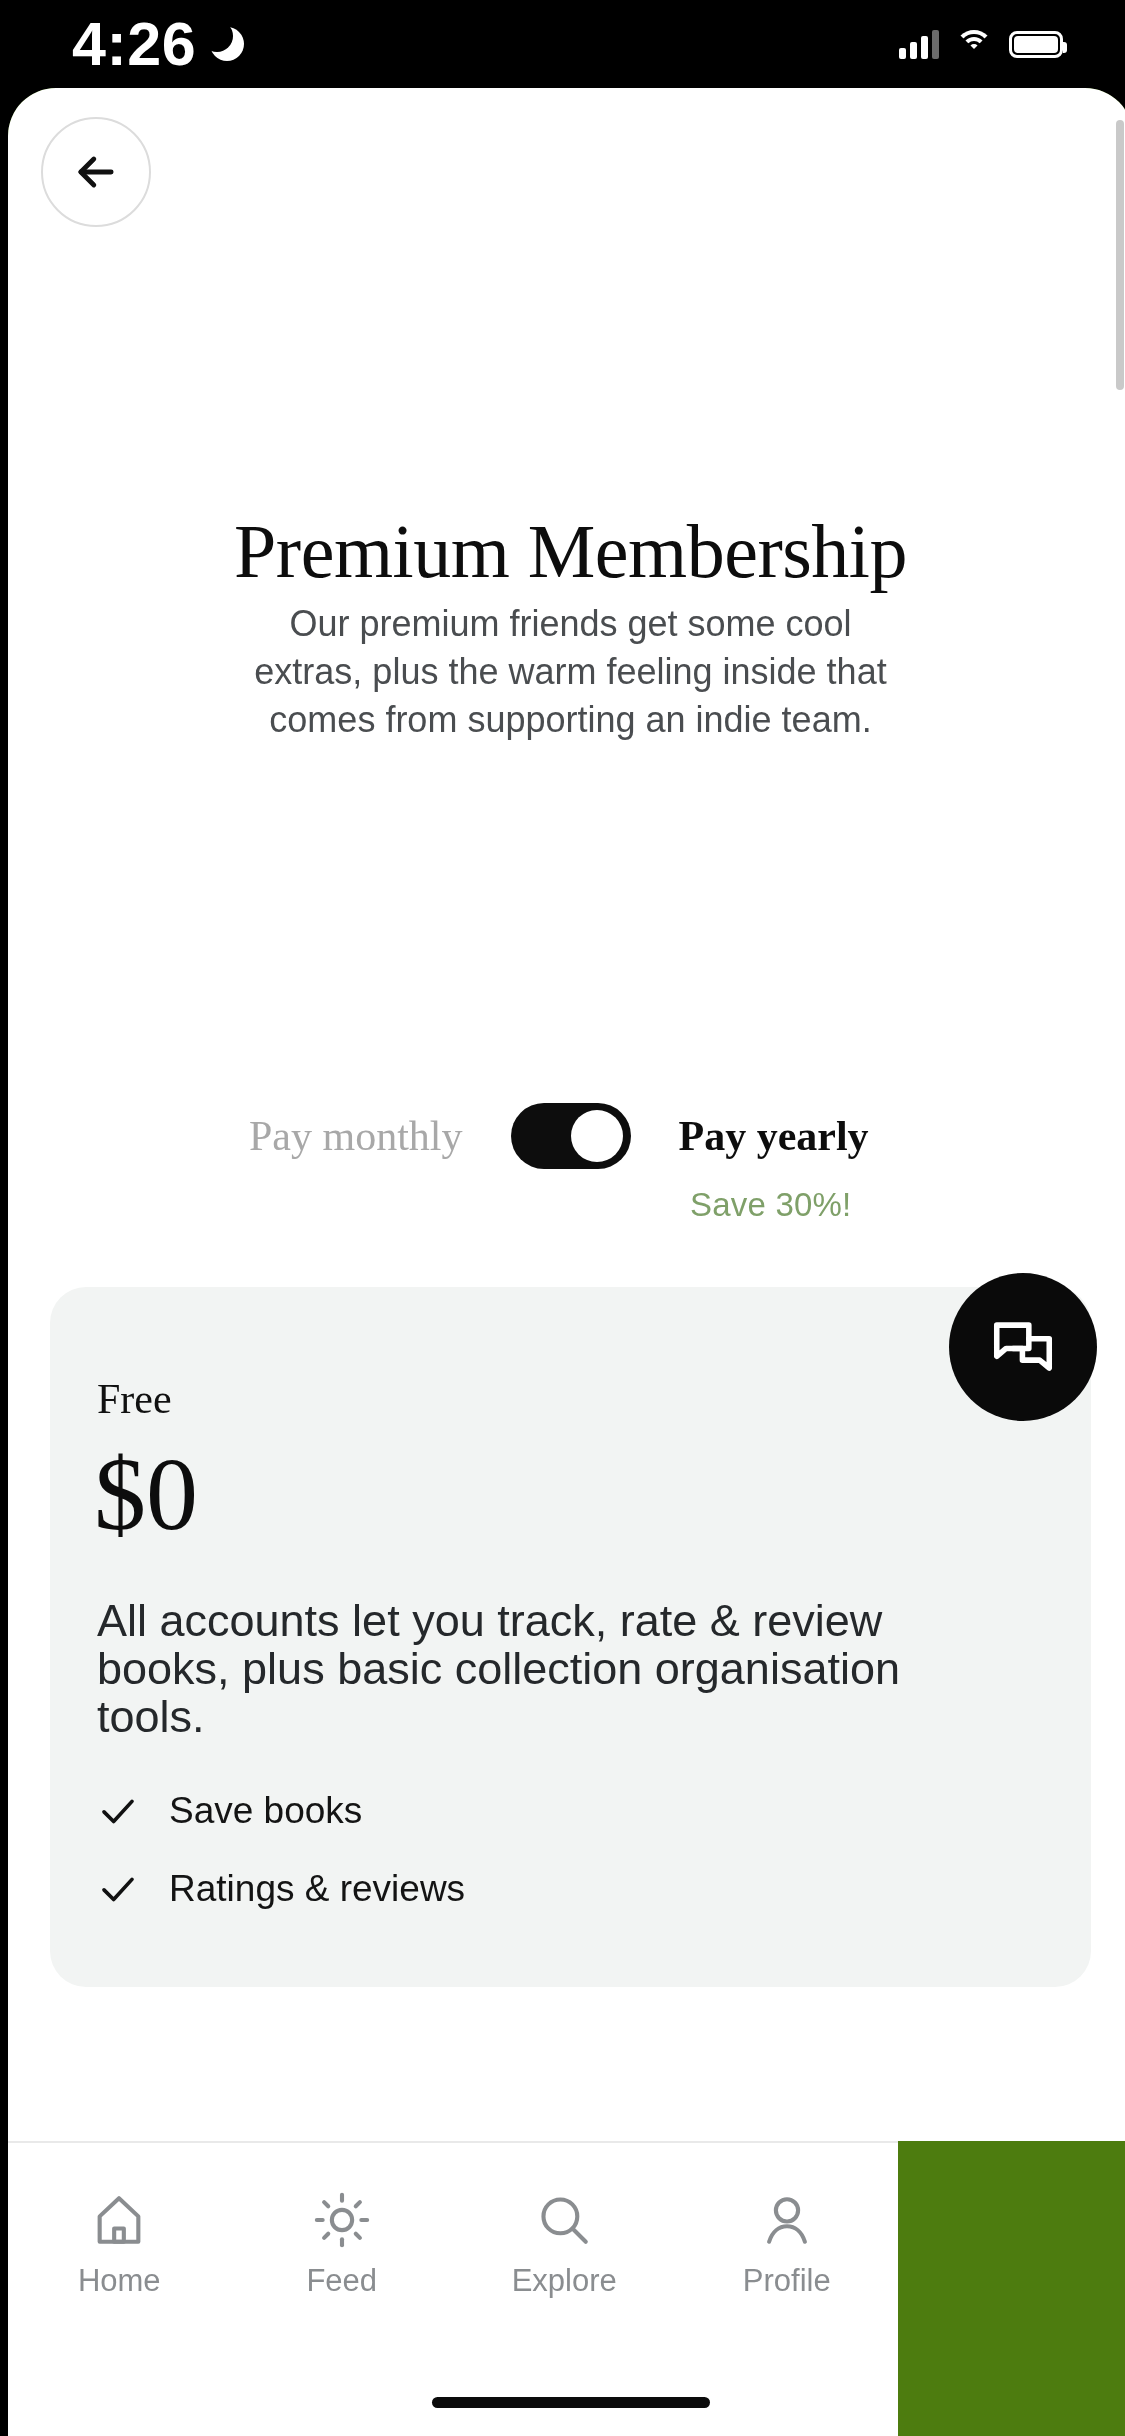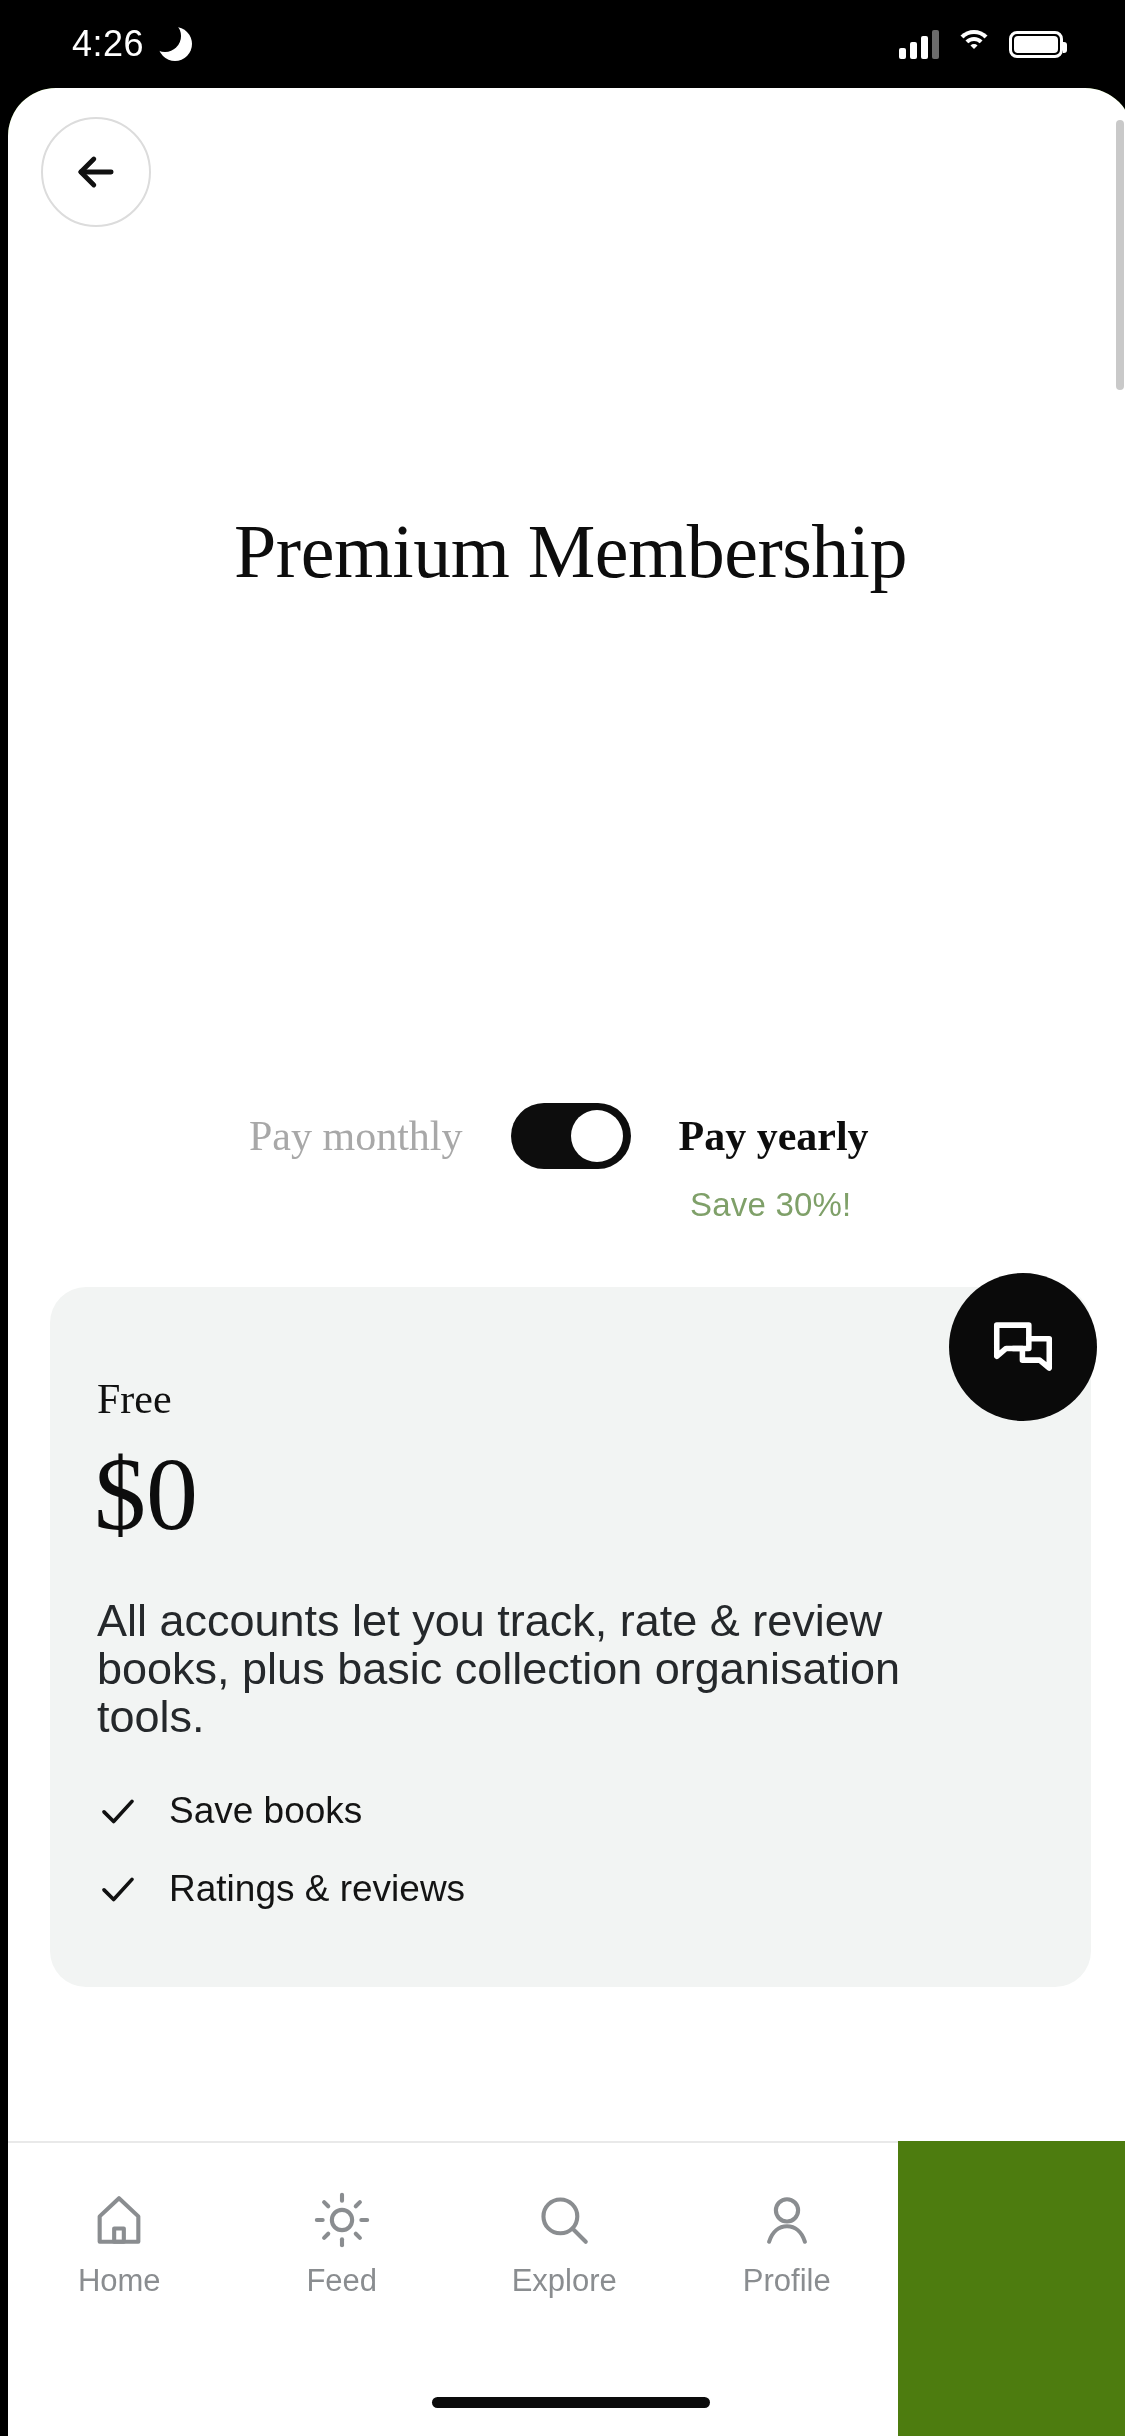--- a/index.html
+++ b/index.html
@@ -13,21 +13,21 @@
 
   .phone { position:relative; width:1125px; height:2436px; background:#000; overflow:hidden; }
 
   
   .statusbar {
     position:absolute; top:0; left:0; width:1125px; height:88px;
     display:flex; align-items:center; justify-content:space-between;
     padding:0 62px 0 72px; color:#fff; z-index:40;
   }
   .sb-left { display:flex; align-items:center; gap:14px; }
-  .sb-time { font-size:36px; font-weight:400; letter-spacing:0.5px; line-height:1; }
+  .sb-time { font-size:61px; font-weight:700; letter-spacing:0.5px; line-height:1; }
   .moon-ico { width:34px; height:34px; position:relative; display:block; }
   .moon-ico::before{
     content:""; position:absolute; inset:0;
     border-radius:50%; background:#fff;
   }
   .moon-ico::after{
     content:""; position:absolute; left:-9px; top:-7px;
     width:32px; height:32px; border-radius:50%; background:#000;
   }
   .sb-right { display:flex; align-items:center; gap:16px; }
@@ -205,20 +205,21 @@
       <div class="scrollbar"></div>
 
       <div class="back-btn">
         <svg viewBox="0 0 24 24" fill="none" stroke="#111" stroke-width="2.2" stroke-linecap="round" stroke-linejoin="round">
           <line x1="19" y1="12" x2="5" y2="12"></line>
           <polyline points="11 18 5 12 11 6"></polyline>
         </svg>
       </div>
 
       <h1 class="page-title">Premium Membership</h1>
+      <p class="page-sub">Our premium friends get some cool extras, plus the warm feeling inside that comes from supporting an indie team.</p>
 
       <div class="toggle-row">
         <span class="opt monthly">Pay monthly</span>
         <div class="switch">
           <span class="knob"></span>
         </div>
         <span class="opt yearly">Pay yearly</span>
       </div>
       <div class="save-tag">Save 30%!</div>
 

